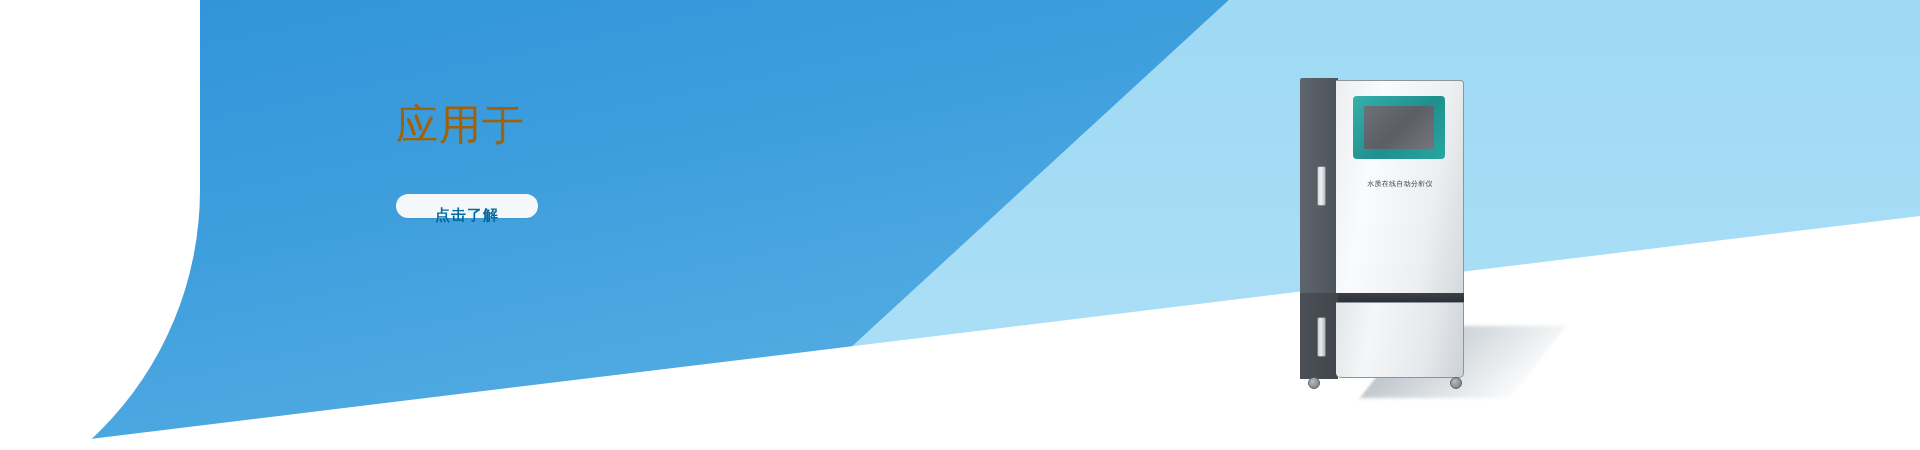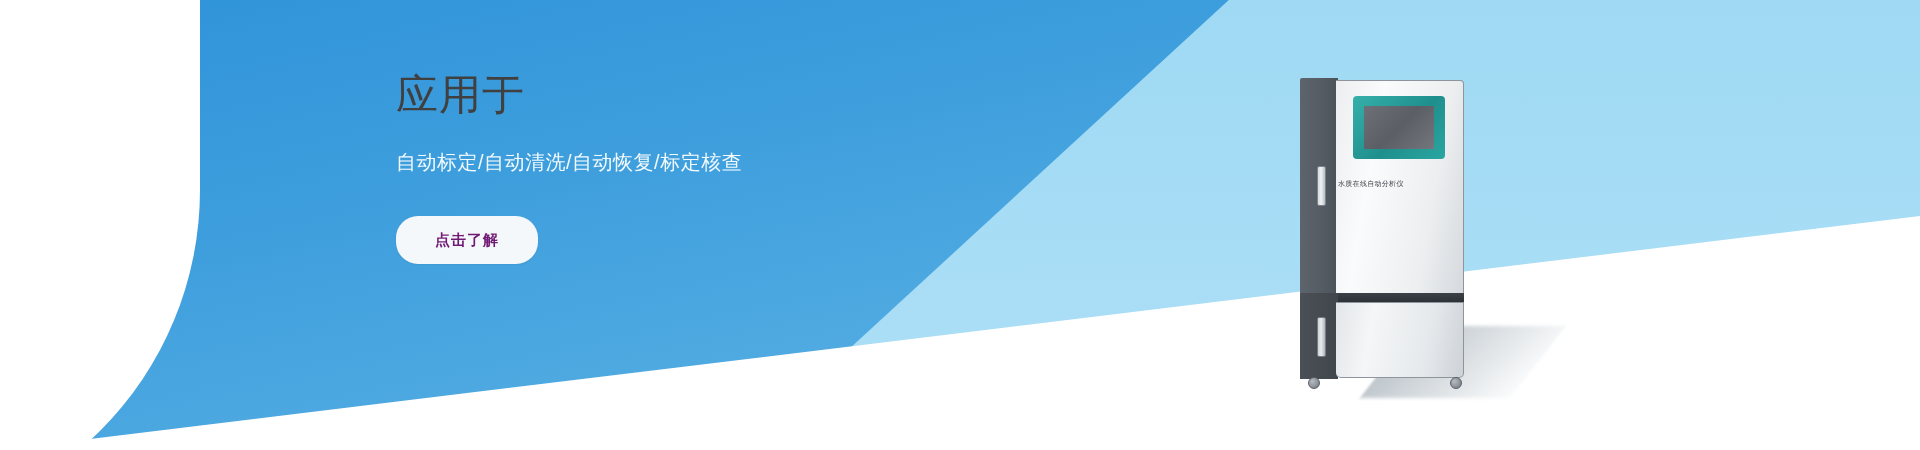--- a/index.html
+++ b/index.html
@@ -88,22 +88,22 @@
     position: absolute;
     left: 396px;
     top: 0;
     width: 760px;
     height: 450px;
     z-index: 10;
   }
 
   .headline {
     margin: 0;
-    padding-top: 66px;
-    color: #404040;
+    padding-top: 96px;
+    color: #a16207;
     font-size: 42px;
     font-weight: 400;
     line-height: 1.38;
     letter-spacing: 1px;
     white-space: nowrap;
   }
   .headline .line { display: block; }
 
   .subtitle {
     margin: 0;
@@ -113,25 +113,25 @@
     font-weight: 400;
     letter-spacing: 0.5px;
     line-height: 1.4;
     white-space: nowrap;
   }
 
   .cta-button {
     display: inline-block;
     margin-top: 40px;
     width: 142px;
-    height: 48px;
+    height: 24px;
     line-height: 40px;
     text-align: center;
     background: #f5f8fa;
-    color: #701a75;
+    color: #0369a1;
     border: none;
     border-radius: 22px;
     font-size: 15px;
     font-weight: 700;
     letter-spacing: 1px;
     cursor: pointer;
     font-family: "Liberation Sans", "DejaVu Sans", sans-serif;
     box-shadow: 0 1px 2px rgba(0,0,0,0.06);
   }
 
@@ -235,21 +235,21 @@
     background: linear-gradient(135deg, #6d7076 0%, #5b5e64 50%, #73767c 100%);
     border-radius: 1px;
   }
 
   
   .device-label {
     position: absolute;
     left: 38px;
     top: 101px;
     width: 124px;
-    text-align: left;
+    text-align: center;
     font-size: 7px;
     color: #3b3f45;
     letter-spacing: 0.3px;
     font-family: "DejaVu Sans", sans-serif;
     white-space: nowrap;
   }
 
   
   .device-handle-top {
     position: absolute;
@@ -298,21 +298,20 @@
   <div class="bg-blue-mid"></div>
   <div class="bg-white-left"></div>
   <div class="bg-white-left-2"></div>
   <div class="bg-white-bottom"></div>
   <div class="bg-white-strip"></div>
 
   <div class="content">
     <h1 class="headline">
       <span class="line">应用于</span>
     </h1>
-    <p class="subtitle">自动标定/自动清洗/自动恢复/标定核查</p>
     <button class="cta-button">点击了解</button>
   </div>
 
   <div class="device-wrap">
     <div class="device-shadow"></div>
     <div class="device-side"></div>
     <div class="device-front-top"></div>
     <div class="device-divider"></div>
     <div class="device-side-lower"></div>
     <div class="device-front-bottom"></div>

